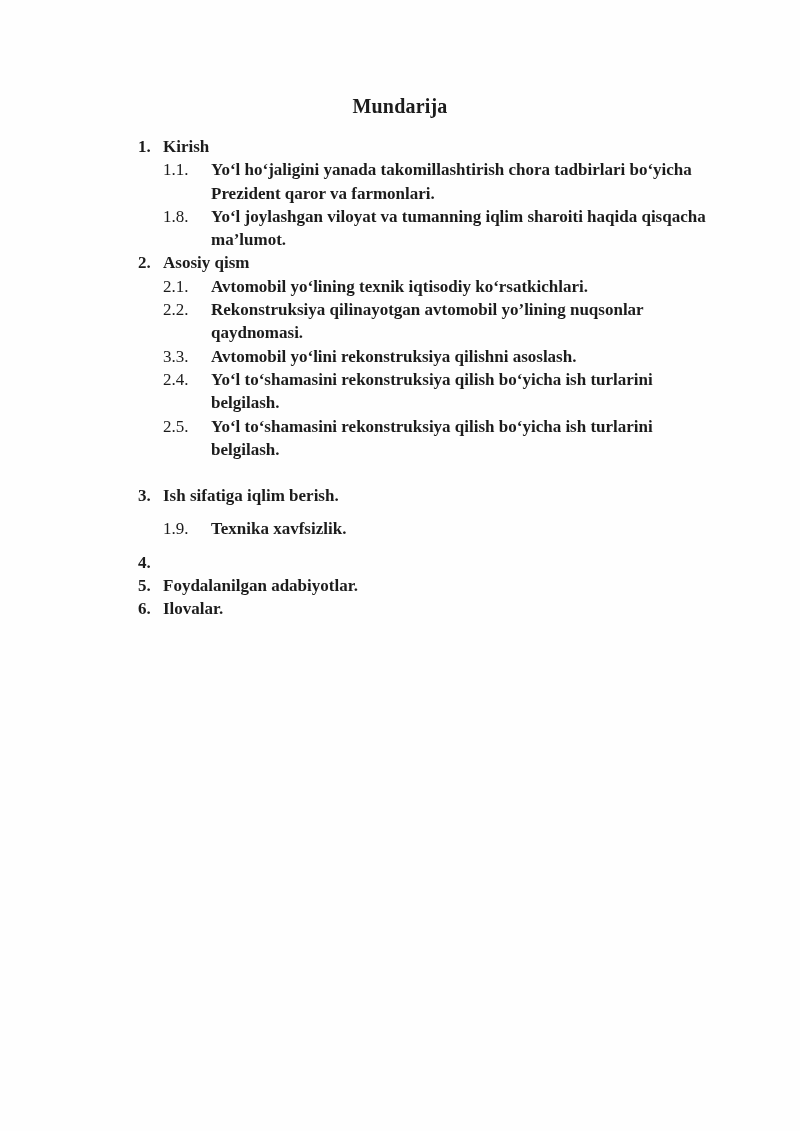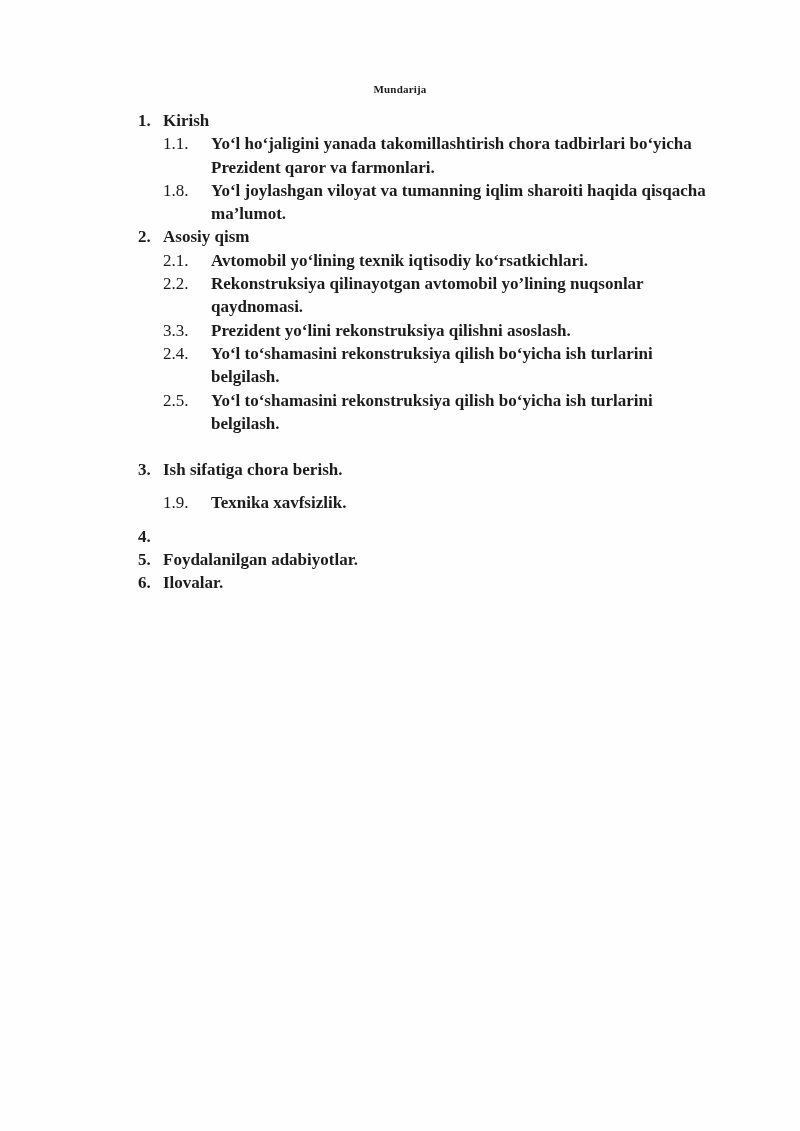--- a/index.html
+++ b/index.html
@@ -10,24 +10,24 @@
   .page {
     position: relative;
     width: 800px;
     height: 1131px;
     background: #fefefe;
     overflow: hidden;
     font-family: "Liberation Serif", "DejaVu Serif", serif;
     color: #1c1c1c;
   }
   .doc-title {
-    margin: 0;
+    margin: 17px;
     padding-top: 77px;
     text-align: center;
-    font-size: 11px;
+    font-size: 20px;
     line-height: 24px;
     font-weight: bold;
     letter-spacing: 0.2px;
   }
   .toc {
     margin: 8px 0 0 0;
     padding: 0 62px 0 138px;
     list-style: none;
     font-size: 17px;
   }
@@ -84,35 +84,35 @@
         <span class="num">2.1.</span>
         <span class="txt">Avtomobil yo‘lining texnik iqtisodiy ko‘rsatkichlari.</span>
       </li>
       <li class="toc-item level-2">
         <span class="num">2.2.</span>
         <span class="txt">Rekonstruksiya qilinayotgan avtomobil yo’lining nuqsonlar
 qaydnomasi.</span>
       </li>
       <li class="toc-item level-2">
         <span class="num">3.3.</span>
-        <span class="txt">Prezident yo‘lini rekonstruksiya qilishni asoslash.</span>
+        <span class="txt">Avtomobil yo‘lini rekonstruksiya qilishni asoslash.</span>
       </li>
       <li class="toc-item level-2">
         <span class="num">2.4.</span>
         <span class="txt">Yo‘l to‘shamasini rekonstruksiya qilish bo‘yicha ish turlarini
 belgilash.</span>
       </li>
       <li class="toc-item level-2">
         <span class="num">2.5.</span>
         <span class="txt">Yo‘l to‘shamasini rekonstruksiya qilish bo‘yicha ish turlarini
 belgilash.</span>
       </li>
       <li class="toc-item level-1 bold gap-lg">
         <span class="num">3.</span>
-        <span class="txt">Ish sifatiga chora berish.</span>
+        <span class="txt">Ish sifatiga iqlim berish.</span>
       </li>
       <li class="toc-item level-2 gap-sm">
         <span class="num">1.9.</span>
         <span class="txt">Texnika xavfsizlik.</span>
       </li>
       <li class="toc-item level-1 bold gap-sm">
         <span class="num">4.</span>
       </li>
       <li class="toc-item level-1 bold">
         <span class="num">5.</span>

